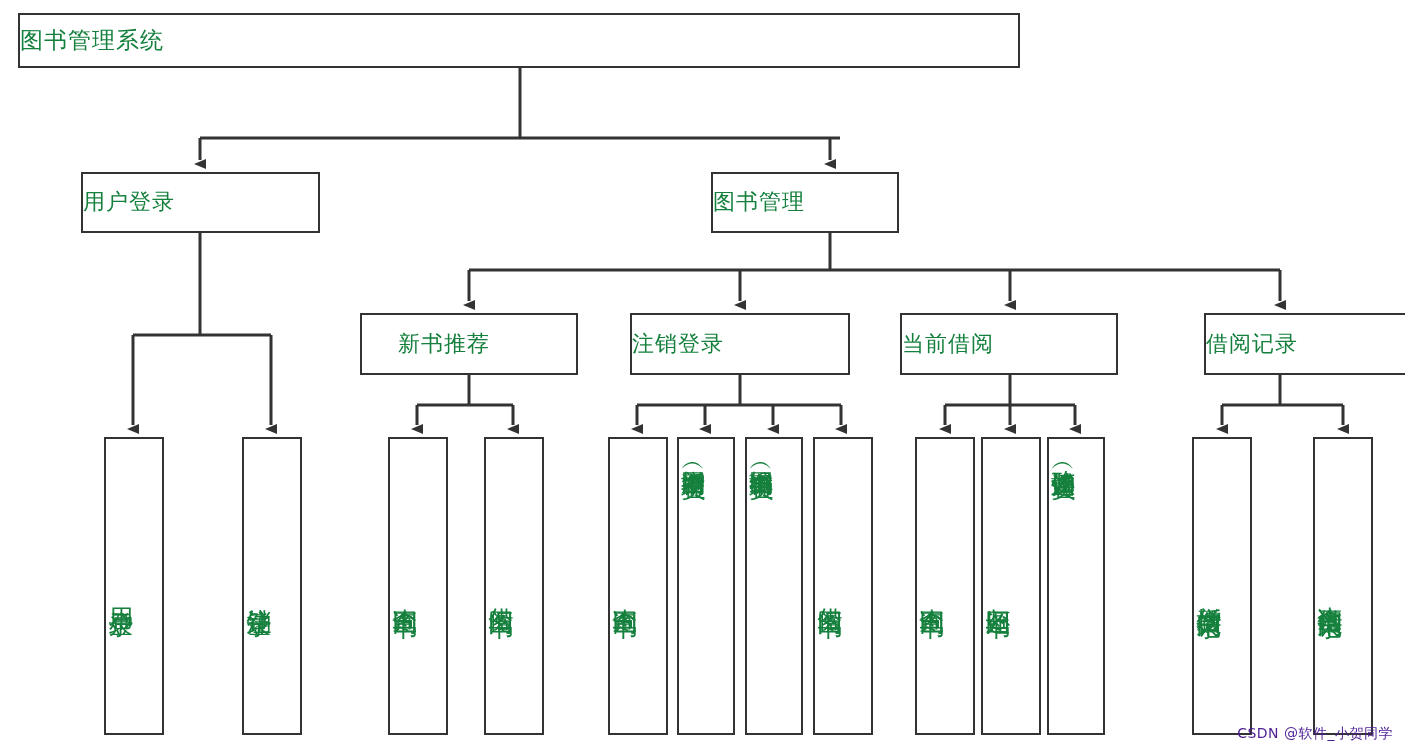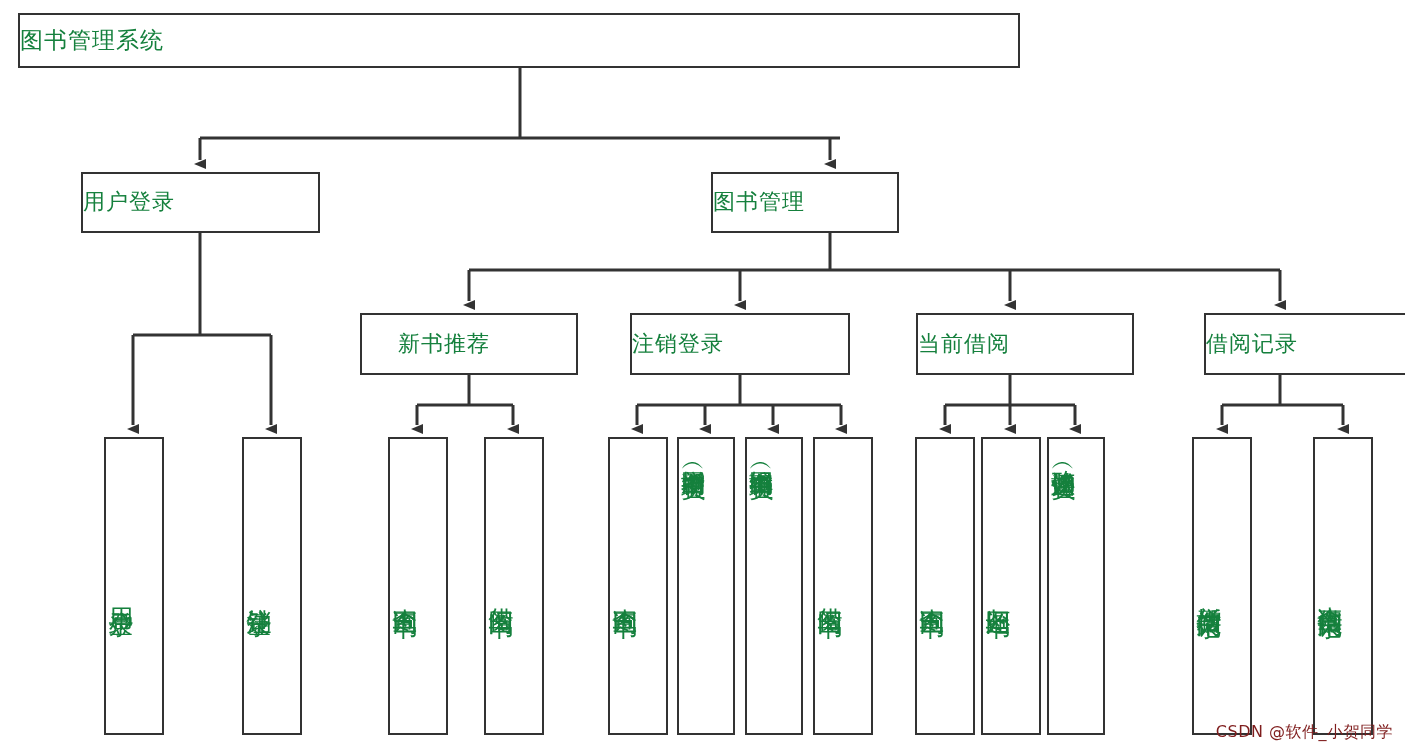--- a/index.html
+++ b/index.html
@@ -39,22 +39,22 @@
     letter-spacing:2px;
     white-space:pre;
   }
   .v-node.tight .lbl{font-size:24px;letter-spacing:1px;}
   .v-node.centered{align-items:center;}
 
   #watermark{
     position:absolute;
     right:12px;
     bottom:4px;
-    font-size:16px;
-    color:#7f1d1d;
+    font-size:14px;
+    color:#4c1d95;
     letter-spacing:0.5px;
     white-space:nowrap;
     pointer-events:none;
   }
 </style>
 </head>
 <body>
 
 <div id="canvas">
 
@@ -118,21 +118,21 @@
   <div class="node h-node" style="left:711px;top:172px;width:188px;height:61px;">
     <span class="lbl">图书管理</span>
   </div>
 
   <div class="node h-node" style="left:360px;top:313px;width:218px;height:62px;padding-left:36px;">
     <span class="lbl">新书推荐</span>
   </div>
   <div class="node h-node" style="left:630px;top:313px;width:220px;height:62px;">
     <span class="lbl">注销登录</span>
   </div>
-  <div class="node h-node" style="left:900px;top:313px;width:218px;height:62px;margin-left:16px;">
+  <div class="node h-node" style="left:900px;top:313px;width:218px;height:62px;">
     <span class="lbl">当前借阅</span>
   </div>
   <div class="node h-node" style="left:1172px;top:313px;width:218px;height:62px;margin-left:32px;">
     <span class="lbl">借阅记录</span>
   </div>
 
   <div class="node v-node centered" style="left:104px;top:437px;width:60px;height:298px;">
     <span class="lbl">用户登录</span>
   </div>
   <div class="node v-node centered" style="left:242px;top:437px;width:60px;height:298px;">

